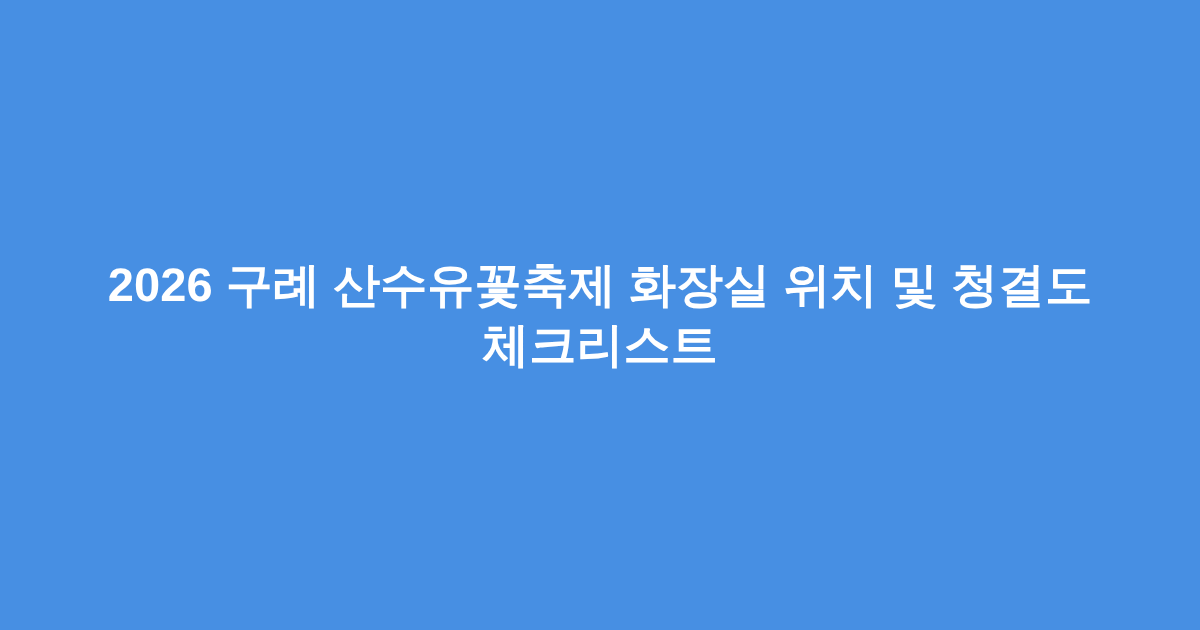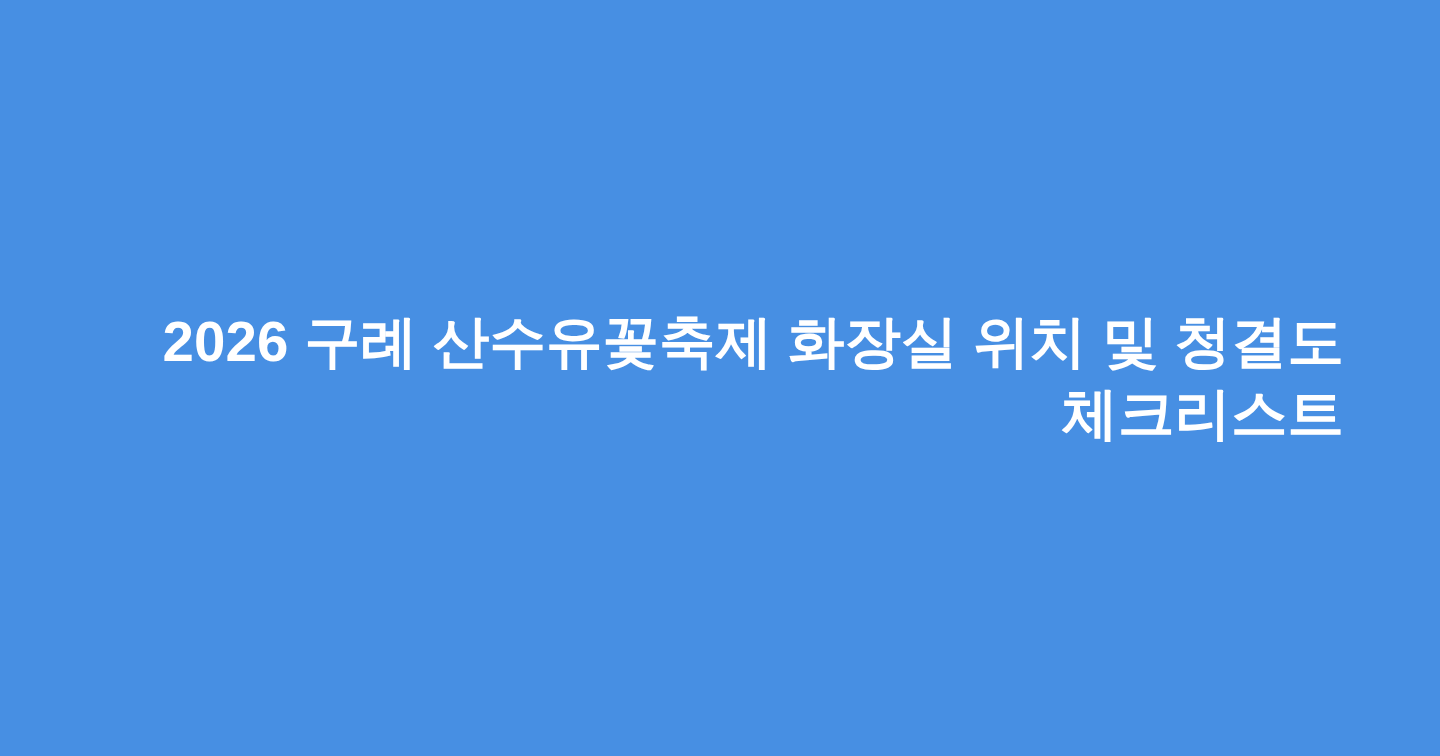--- a/index.html
+++ b/index.html
@@ -23,21 +23,21 @@
     display: flex;
     align-items: center;
     justify-content: center;
     background-color: #478FE3;
   }
 
   #title-block {
     box-sizing: border-box;
     width: 1060px;
     padding: 0 10px;
-    text-align: right;
+    text-align: center;
   }
 
   #card-title {
     margin: 0;
     color: #FFFFFF;
     font-family: "Liberation Sans", "DejaVu Sans", sans-serif;
     font-size: 47px;
     font-weight: 700;
     line-height: 60px;
     letter-spacing: 0.1px;

